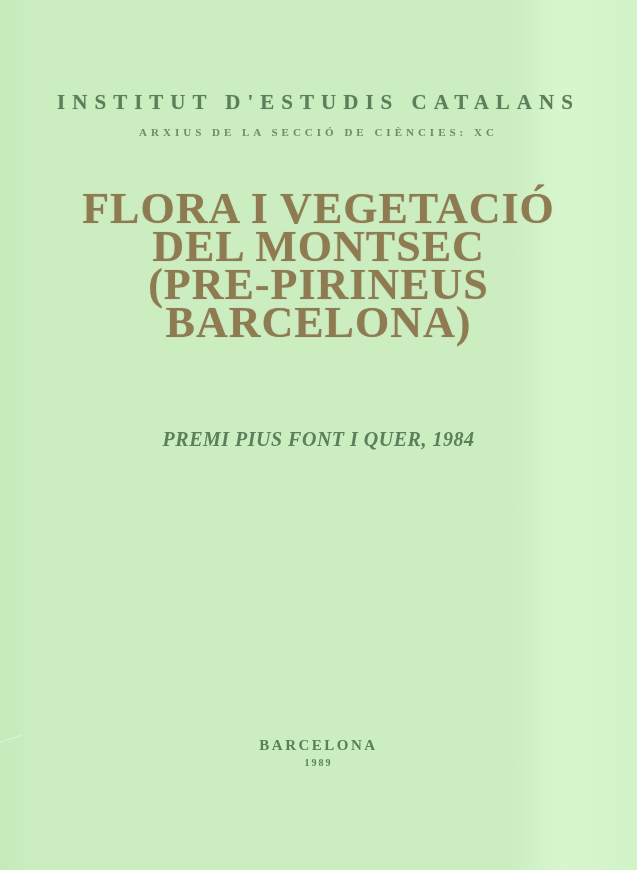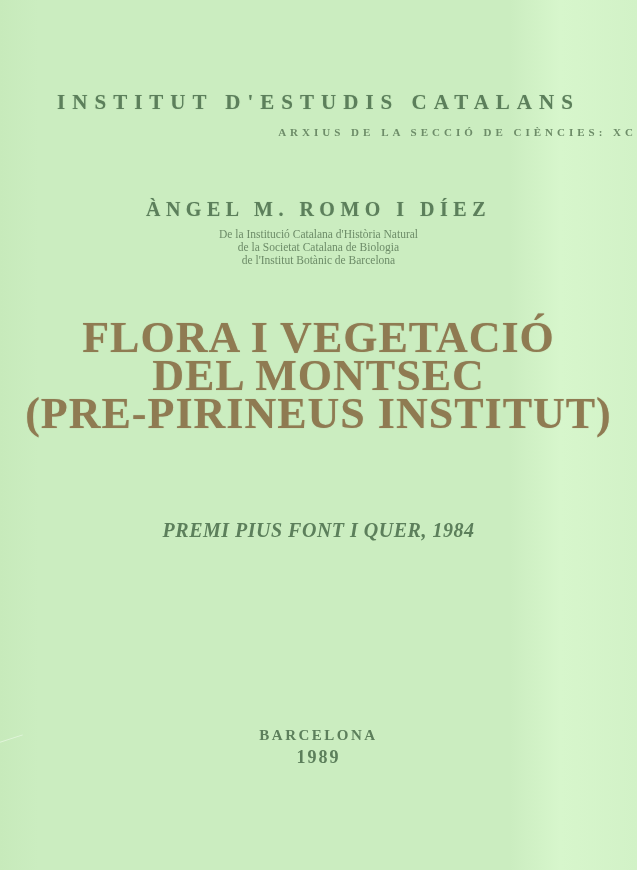--- a/index.html
+++ b/index.html
@@ -31,21 +31,20 @@
     font-weight:600;
     color:var(--green);
     text-shadow:0 0 1px rgba(90,125,90,.35);
   }
   .publisher-series{
     margin-top:11px;
     font-size:11px;
     letter-spacing:4px;
     font-weight:600;
     color:var(--green-soft);
-    text-align:right;
   }
   .author-block{margin-top:60px;}
   .author-name{
     font-size:20px;
     letter-spacing:5.5px;
     font-weight:600;
     color:var(--green);
     text-shadow:0 0 1px rgba(90,125,90,.35);
   }
   .author-affiliations{
@@ -79,21 +78,21 @@
     bottom:102px;
     color:var(--green);
   }
   .imprint-city{
     font-size:15px;
     letter-spacing:2.5px;
     font-weight:600;
   }
   .imprint-year{
     margin-top:3px;
-    font-size:18px;
+    font-size:10px;
     letter-spacing:2px;
     font-weight:600;
     text-align:center;
   }
   
   .scan-crease{
     position:absolute;
     left:0;top:738px;
     width:26px;height:18px;
     border-top:1px solid rgba(255,255,255,.45);
@@ -104,33 +103,25 @@
 </head>
 <body>
 
 <div class="cover">
 
   <div class="publisher-block">
     <div class="publisher-name">INSTITUT D'ESTUDIS CATALANS</div>
     <div class="publisher-series">ARXIUS DE LA SECCIÓ DE CIÈNCIES: XC</div>
   </div>
 
-  <div class="author-block">
-    <div class="author-name">ÀNGEL M. ROMO I DÍEZ</div>
-    <div class="author-affiliations">
-      <span class="affiliation-line">De la Institució Catalana d'Història Natural</span>
-      <span class="affiliation-line">de la Societat Catalana de Biologia</span>
-      <span class="affiliation-line">de l'Institut Botànic de Barcelona</span>
-    </div>
-  </div>
 
   <div class="title-block">
     <span class="title-line">FLORA I VEGETACIÓ</span>
     <span class="title-line">DEL MONTSEC</span>
-    <span class="title-line">(PRE-PIRINEUS INSTITUT)</span>
+    <span class="title-line">(PRE-PIRINEUS BARCELONA)</span>
   </div>
 
   <div class="award-line">PREMI PIUS FONT I QUER, 1984</div>
 
   <div class="imprint-block">
     <div class="imprint-city">BARCELONA</div>
     <div class="imprint-year">1989</div>
   </div>
 
   <div class="scan-crease"></div>

